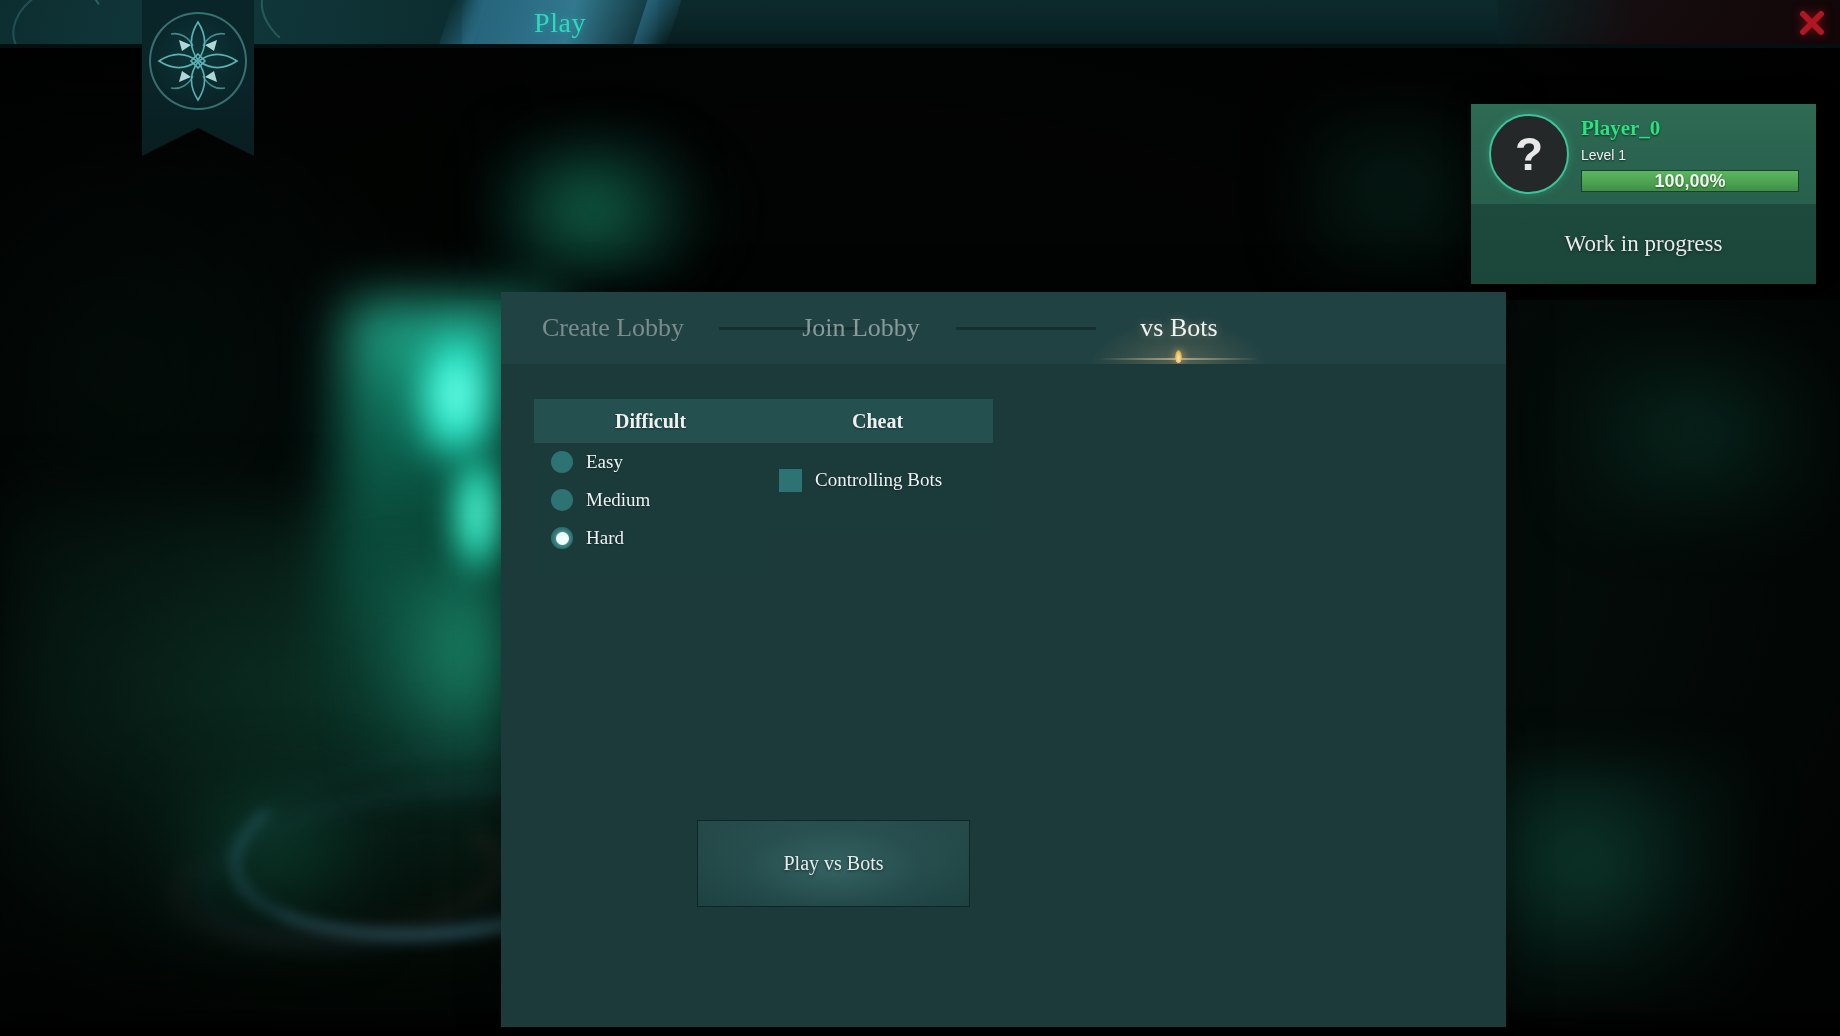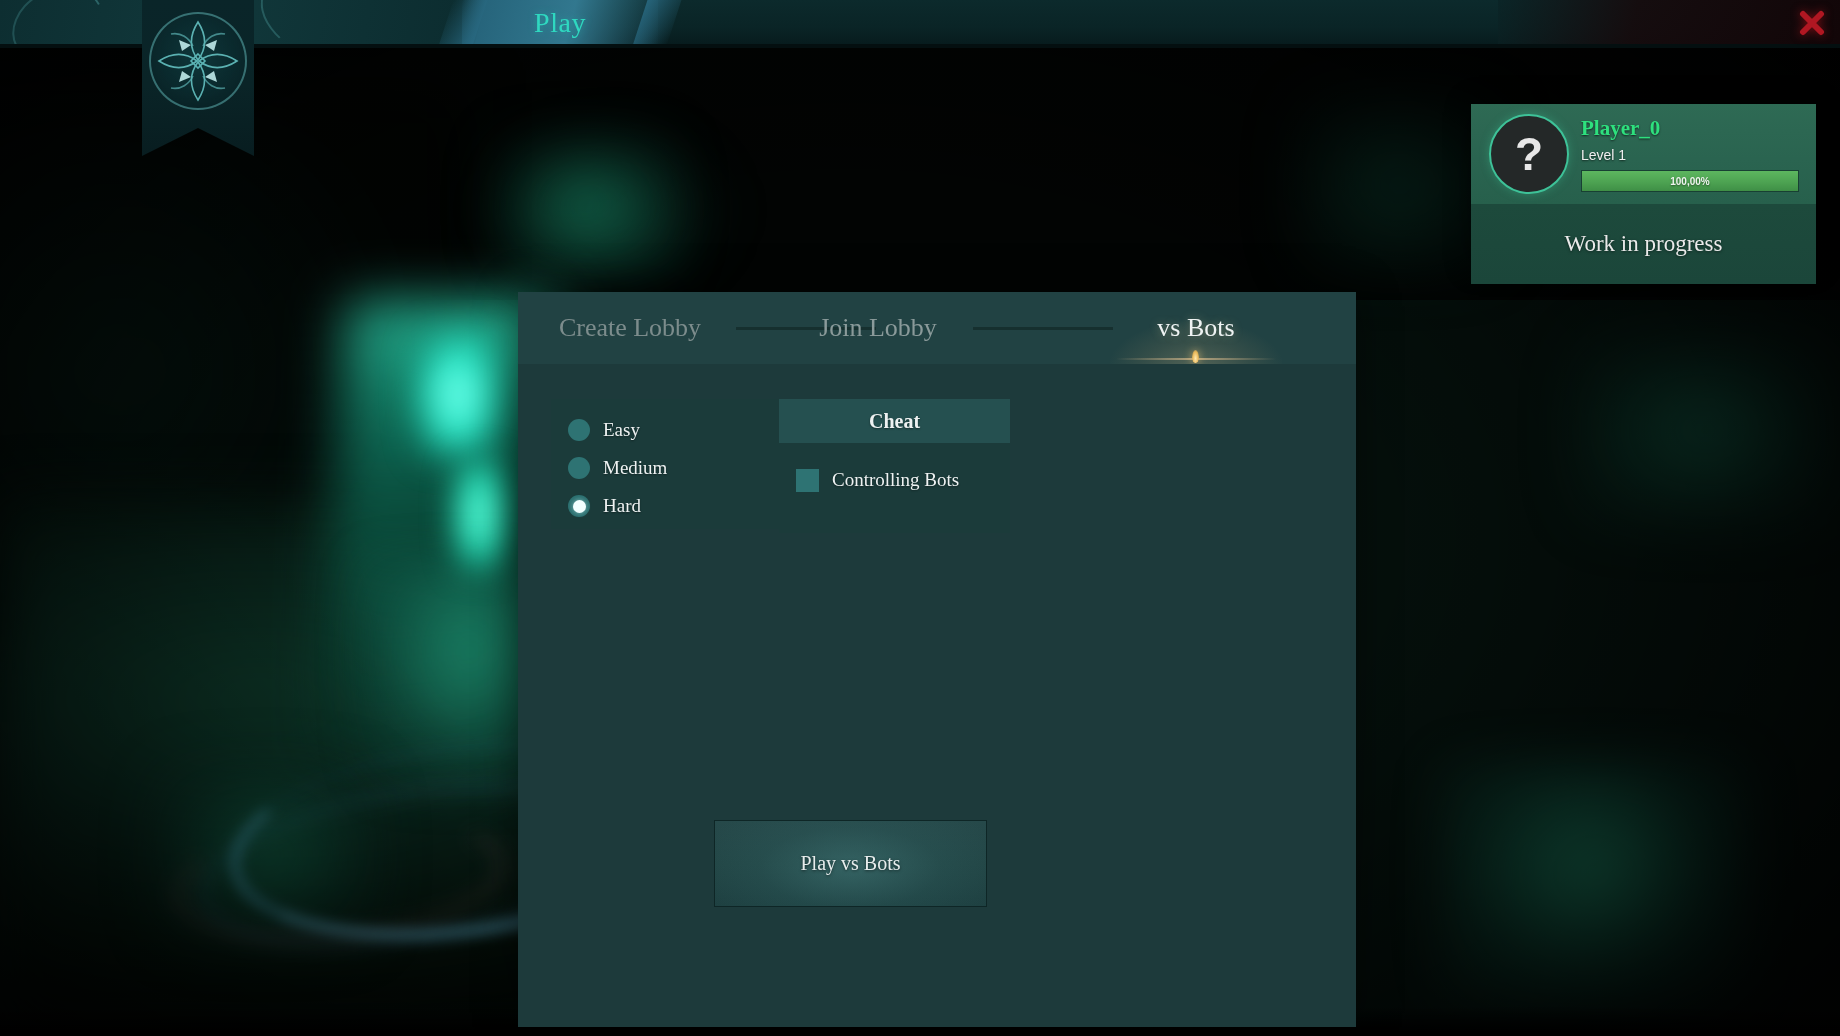--- a/index.html
+++ b/index.html
@@ -242,35 +242,35 @@
     border:1px solid #184033;
     position:relative; overflow:hidden;
   }
   #xp-fill {
     position:absolute; left:0; top:0; height:100%;
     background:linear-gradient(to bottom,#5db65f 0%, #4da352 55%, #3f8f46 100%);
   }
   #xp-text {
     position:absolute; inset:0;
     display:flex; align-items:center; justify-content:center;
-    color:#eef4ee; font-size:10px; font-weight:bold;
+    color:#eef4ee; font-size:18px; font-weight:bold;
     font-family:"Liberation Sans", sans-serif;
     text-shadow:0 1px 2px rgba(0,0,0,.45);
   }
   #player-card-bottom {
     height:80px;
     background:linear-gradient(to bottom,#1d4a3c 0%, #1b463a 100%);
     display:flex; align-items:center; justify-content:center;
     color:#eaeaea; font-size:23px;
     text-shadow:0 1px 3px rgba(0,0,0,.5);
   }
 
   
   #panel {
-    position:absolute; left:518px; top:292px; width:838px; height:735px;
+    position:absolute; left:501px; top:292px; width:1005px; height:735px;
     background:#1d3a3b;
     z-index:10;
     box-shadow:0 0 40px rgba(0,0,0,.45);
     text-decoration:underline;
   }
   #panel-tabs {
     position:relative; height:72px;
     background:#214243;
     display:flex; align-items:center;
     overflow:hidden;
@@ -341,21 +341,21 @@
   .checkbox {
     width:23px; height:23px;
     background:#2e7373; flex:0 0 auto;
   }
   .opt-label {
     margin-left:13px; color:#eef2f2; font-size:19px;
     text-shadow:0 1px 2px rgba(0,0,0,.4);
   }
 
   #group-difficulty { left:33px; top:107px; width:233px; }
-  #group-difficulty .opt-body { height:130px; padding-top:12px; }
+  #group-difficulty .opt-body { height:130px; }
   #group-cheat { left:261px; top:107px; width:231px; }
   #group-cheat .opt-body { height:90px; padding-top:18px; }
 
   
   #play-btn {
     position:absolute; left:196px; top:528px; width:273px; height:87px;
     border:1px solid #0e2626;
     background:
       radial-gradient(ellipse 200px 90px at 50% 55%, rgba(88,156,156,.34) 0%, rgba(58,116,116,.16) 45%, rgba(0,0,0,0) 80%),
       linear-gradient(to bottom, #26494a 0%, #224545 50%, #1e4041 100%);
@@ -467,20 +467,21 @@
     </div>
     <div class="ptab" id="ptab-bots">
       <span>vs Bots</span>
     </div>
 
     <div id="bots-line"></div>
     <div id="bots-spark"></div>
   </div>
 
   <div class="opt-group" id="group-difficulty">
+    <div class="opt-header">Difficult</div>
     <div class="opt-body">
       <div class="opt-row">
         <span class="radio"></span>
         <span class="opt-label">Easy</span>
       </div>
       <div class="opt-row">
         <span class="radio"></span>
         <span class="opt-label">Medium</span>
       </div>
       <div class="opt-row">

